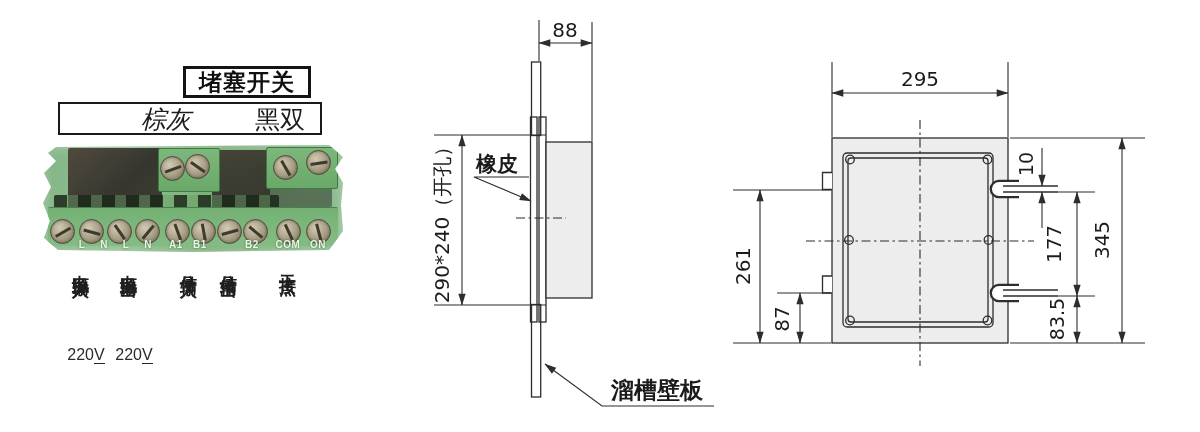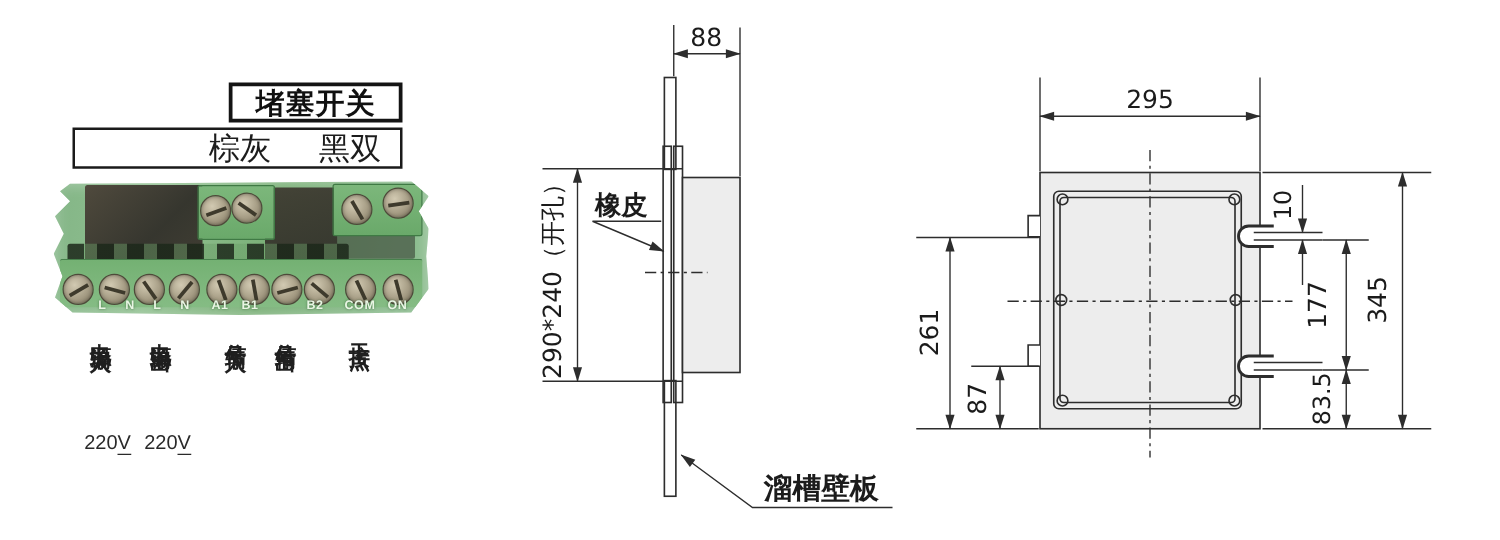--- a/index.html
+++ b/index.html
@@ -1,20 +1,20 @@
 <!DOCTYPE html>
 <html><head>
 <meta charset="utf-8">
 <style>
   html,body{margin:0;padding:0;background:#fff;}
   .stage{position:relative;width:1200px;height:432px;background:#fff;
          font-family:"Liberation Sans",sans-serif;overflow:hidden;}
 
   
-  .box-title{position:absolute;left:183px;top:66px;width:139px;height:32px;
+  .box-title{position:absolute;left:183px;top:66px;width:128px;height:32px;
     border:3px solid #141414;box-sizing:border-box;display:flex;align-items:center;
     justify-content:center;font-size:23px;font-weight:700;letter-spacing:1px;color:#101010;background:#fff;}
   .box-wire{position:absolute;left:58px;top:102px;width:264px;height:33px;
     border:2px solid #1a1a1a;box-sizing:border-box;background:#fff;color:#1c1c1c;}
   .wire-span{position:absolute;top:50%;transform:translate(-50%,-50%);font-size:25px;white-space:nowrap;}
 
   
   .photo{position:absolute;left:42px;top:145px;width:301px;height:108px;
     background:linear-gradient(100deg,#83b586,#92c192 28%,#79af76 58%,#8abb8d 90%);
     clip-path:polygon(14px 2px,287px 0px,301px 12px,293px 24px,301px 38px,299px 60px,301px 86px,
@@ -63,21 +63,21 @@
 </style>
 </head>
 <body>
 
 <div class="stage">
 
   <div class="box-title">
     <span>堵塞开关</span>
   </div>
   <div class="box-wire">
-    <span class="wire-span" style="left:132px;">棕灰</span>
+    <span class="wire-span" style="left:106px;font-style:italic;">棕灰</span>
     <span class="wire-span" style="left:220px;">黑双</span>
   </div>
 
   <div class="photo">
     <div class="relay left"></div>
     <div class="relay mid"></div>
     <div class="relay right"></div>
     <div class="slotband"></div>
     <div class="tblock topmid"></div>
     <div class="tblock topright"></div>

